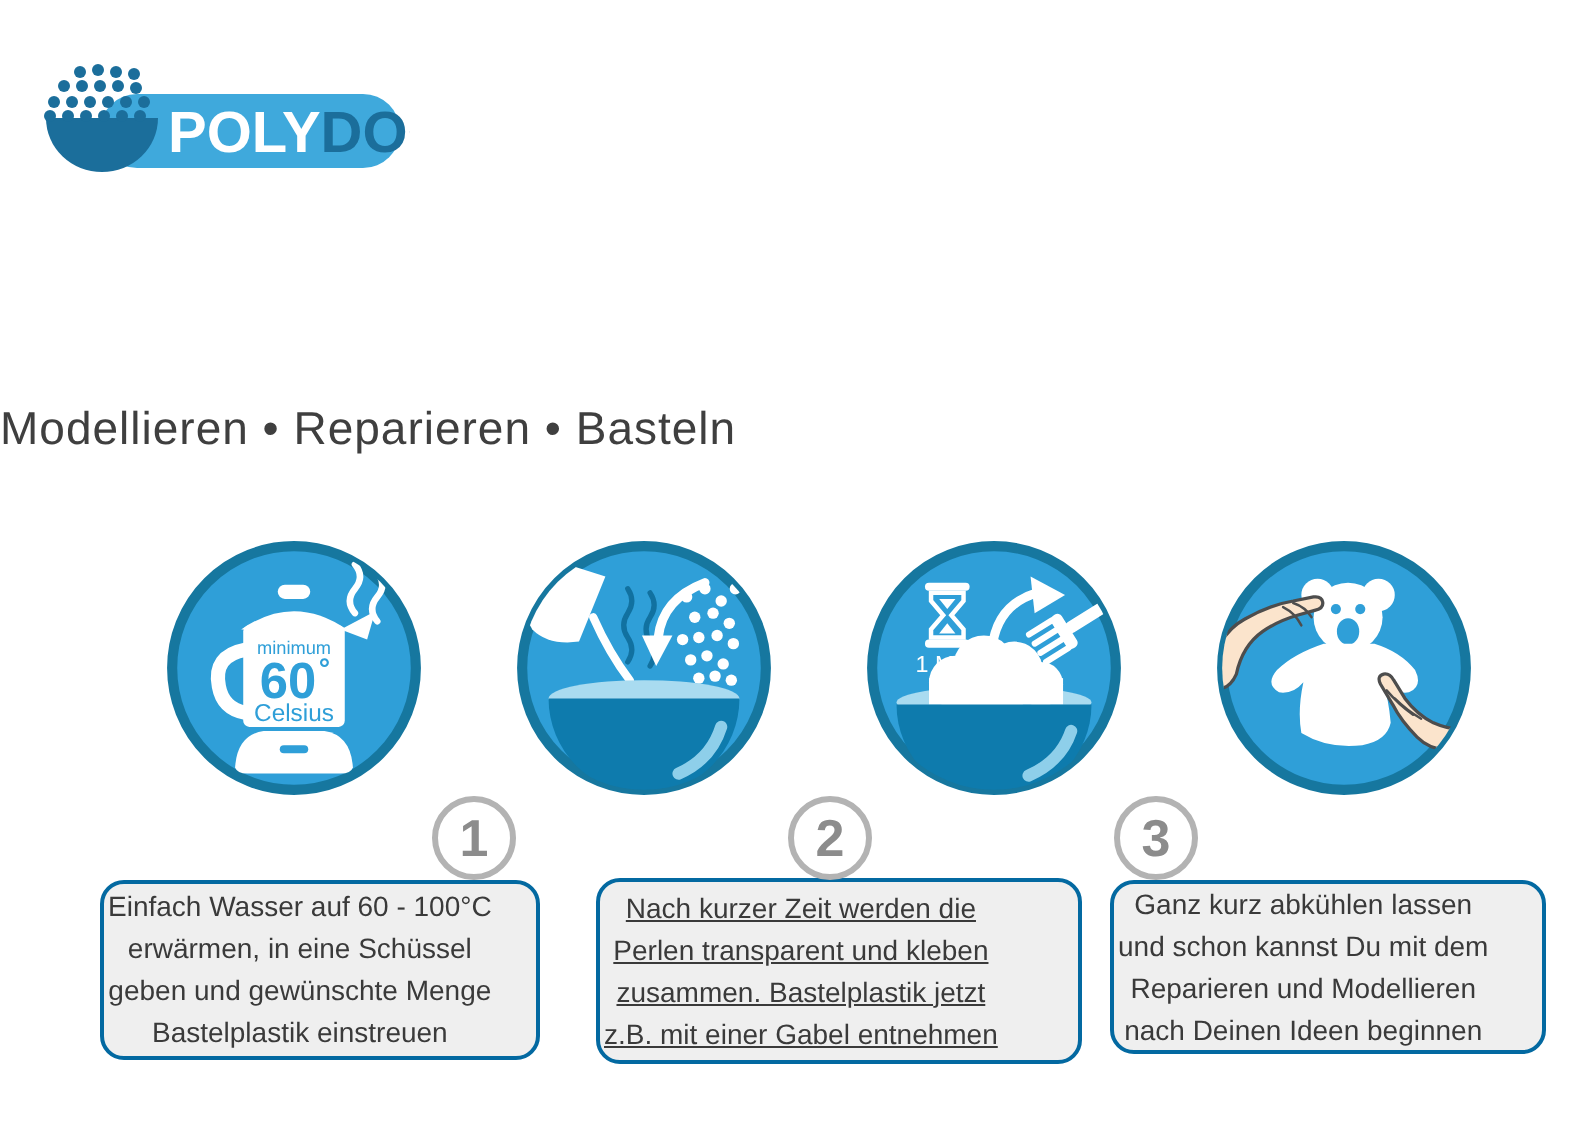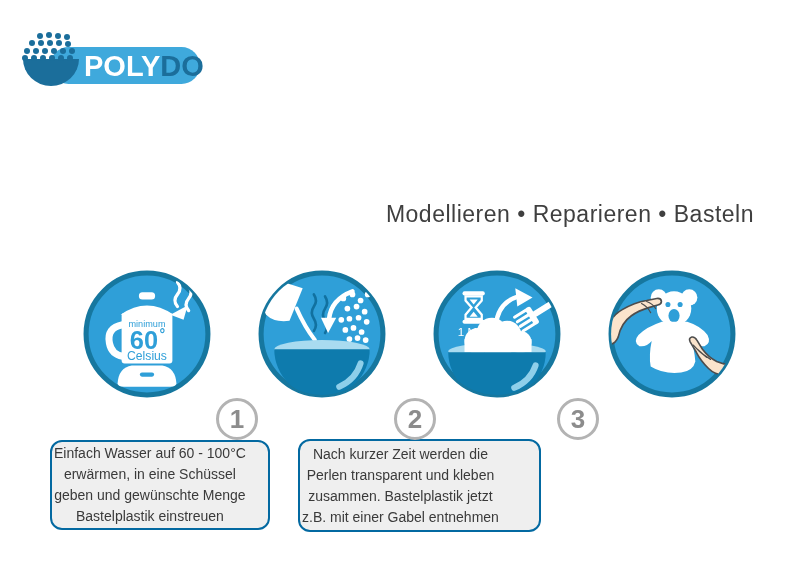--- a/index.html
+++ b/index.html
@@ -2,35 +2,35 @@
 <html><head>
 <meta charset="utf-8">
 <style>
   html,body{margin:0;padding:0;background:#fff;}
   .canvas{position:relative;width:794px;height:567px;background:#ffffff;overflow:hidden;
           font-family:"Liberation Sans",sans-serif;color:#3e3e3e;}
   .logo{position:absolute;left:20px;top:30px;width:185px;height:66px;}
   .title-wrap{position:absolute;left:0;top:118px;width:794px;text-align:center;}
   .title{display:inline-block;margin:0;font-size:74px;font-weight:bold;letter-spacing:1px;
          color:#3e3e3e;transform:scaleX(0.85);transform-origin:50% 50%;line-height:1.05;white-space:nowrap;}
-  .subtitle{position:absolute;left:0;top:201px;width:712px;text-align:right;
-            font-size:23px;color:#3f3f3f;letter-spacing:0.5px;padding-left:42px;}
+  .subtitle{position:absolute;left:0;top:201px;width:712px;text-align:left;
+            font-size:23px;color:#3f3f3f;letter-spacing:0.5px;}
   .icon{position:absolute;width:132px;height:132px;top:268px;}
   .icon1{left:81px;} .icon2{left:256px;} .icon3{left:431px;} .icon4{left:606px;}
   .badge{position:absolute;top:398px;width:42px;height:42px;border-radius:50%;
          background:#ffffff;border:3px solid #b3b3b3;box-sizing:border-box;z-index:2;
          display:flex;align-items:center;justify-content:center;
          font-size:26px;font-weight:bold;color:#8c8c8c;}
   .badge1{left:216px;} .badge2{left:394px;} .badge3{left:557px;}
   .step-box{position:absolute;top:440px;background:#efefef;border:2px solid #0369a1;
             border-radius:12px;box-sizing:border-box;display:flex;align-items:center;
             justify-content:flex-start;text-align:center;font-size:14px;line-height:1.5;
             color:#3a3a3a;white-space:pre-line;padding:4px 2px;}
   .box1{left:50px;width:220px;height:90px;}
-  .box2{left:298px;width:243px;height:93px;top:439px;}
+  .box2{left:298px;width:243px;height:93px;top:439px;text-decoration:underline;}
   .box3{left:555px;width:218px;height:87px;}
 </style>
 </head>
 <body>
 
 <div class="canvas">
 
   <div class="logo">
     <svg width="185" height="66" viewBox="0 0 185 66">
       <rect x="30" y="17" width="150" height="37" rx="18.5" fill="#3fa9dc"></rect>
@@ -236,14 +236,18 @@
     </div>
 
   <div class="step-box box1"><span>Einfach Wasser auf 60 - 100°C
 erwärmen, in eine Schüssel
 geben und gewünschte Menge
 Bastelplastik einstreuen</span></div>
   <div class="step-box box2"><span>Nach kurzer Zeit werden die
 Perlen transparent und kleben
 zusammen. Bastelplastik jetzt
 z.B. mit einer Gabel entnehmen</span></div>
+  <div class="step-box box3"><span>Ganz kurz abkühlen lassen
+und schon kannst Du mit dem
+Reparieren und Modellieren
+nach Deinen Ideen beginnen</span></div>
 
 </div>
 
 </body></html>

